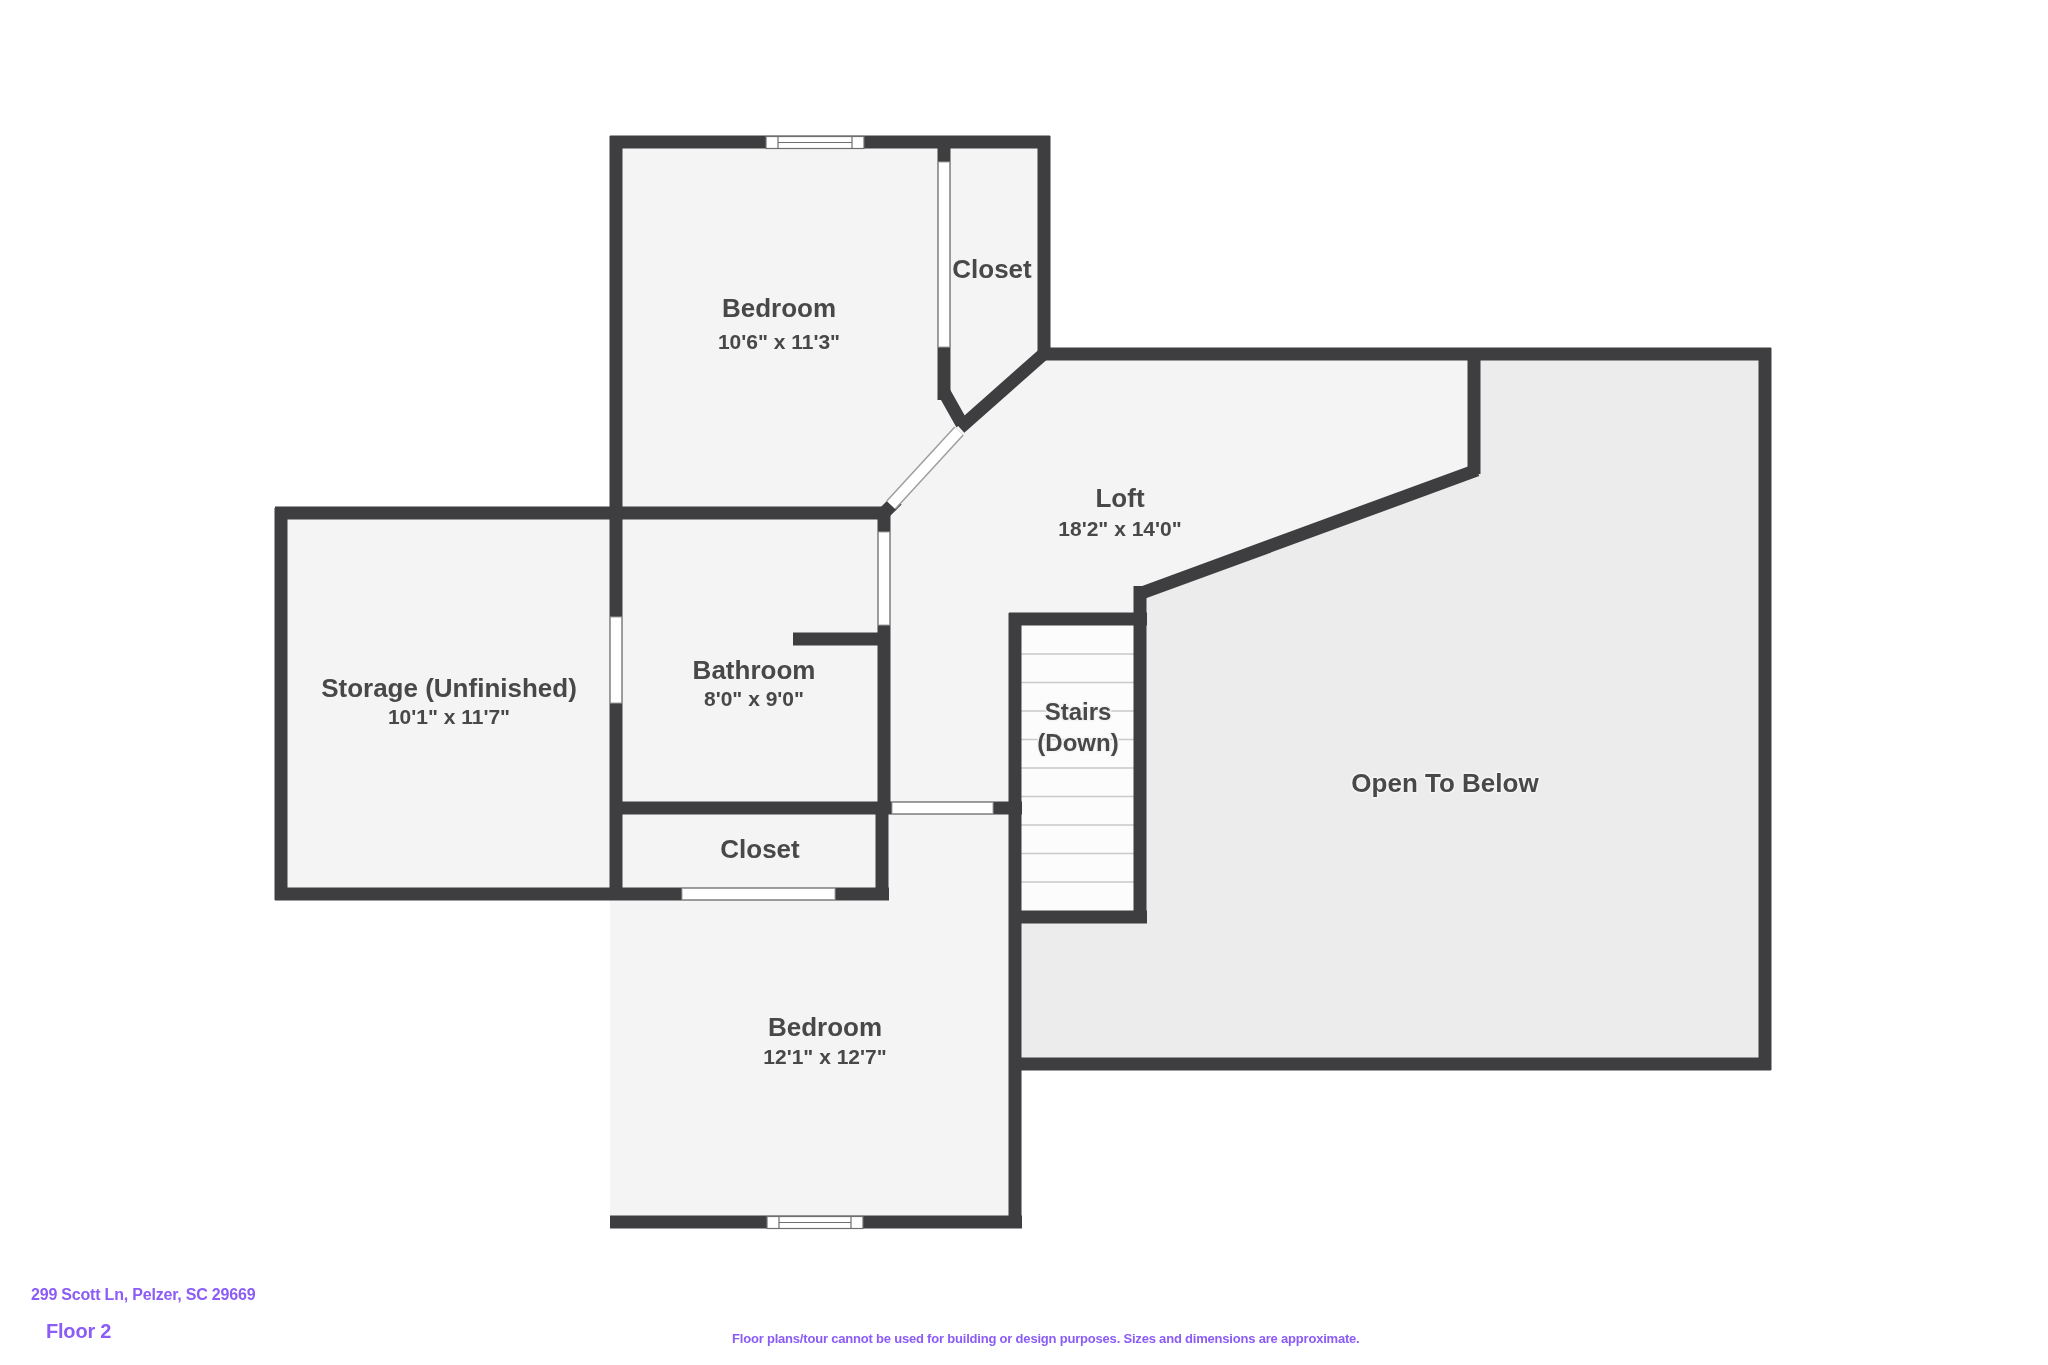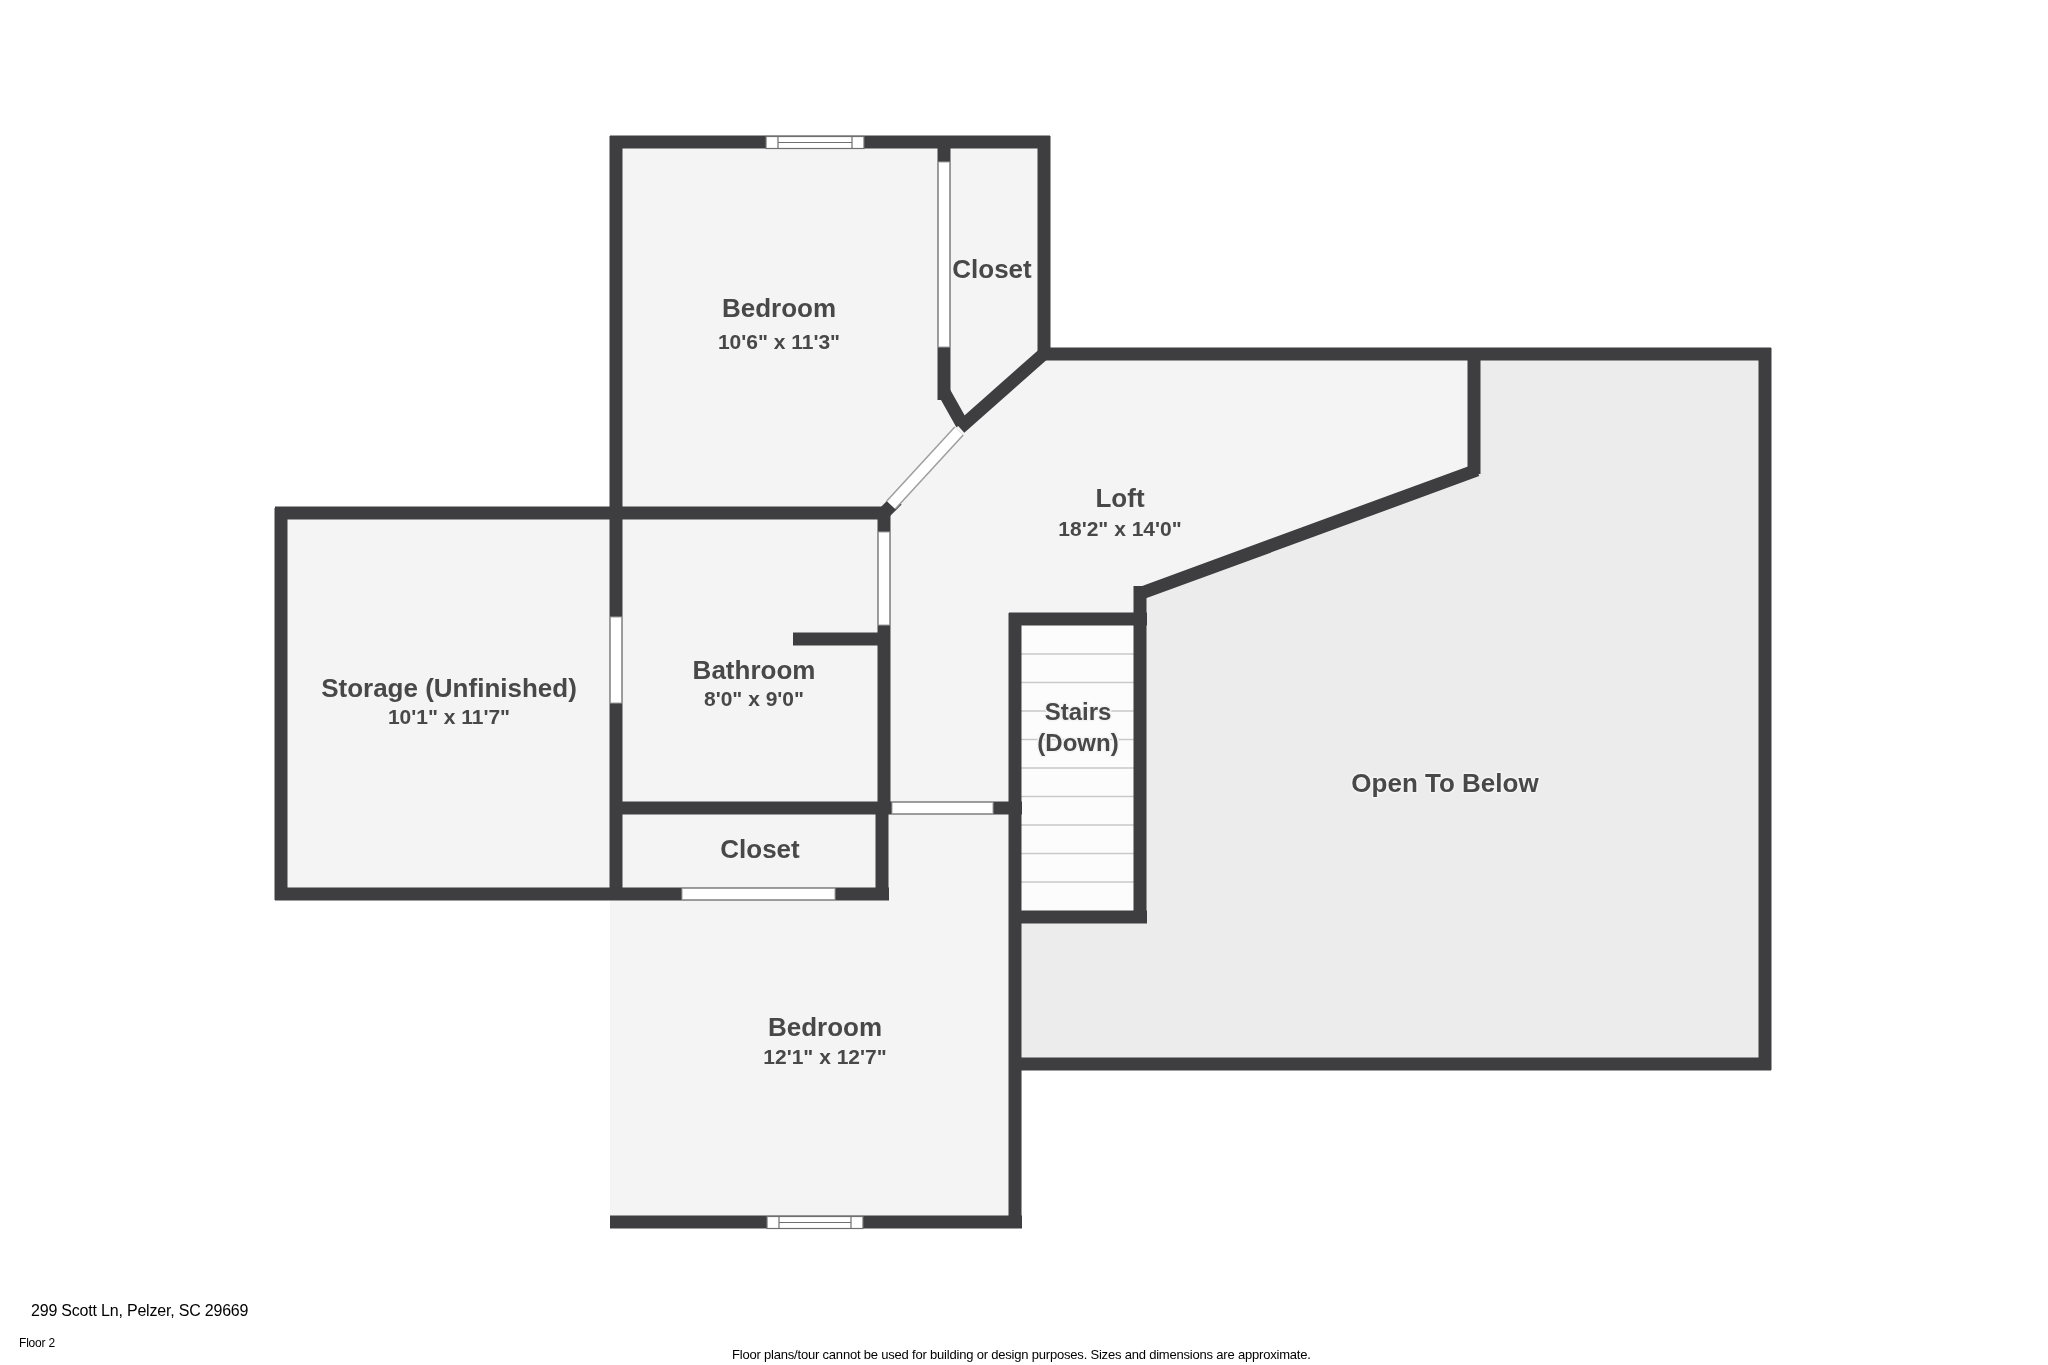--- a/index.html
+++ b/index.html
@@ -1,23 +1,23 @@
 <!DOCTYPE html>
 <html><head>
 <meta charset="utf-8">
 <style>
   html,body{margin:0;padding:0;background:#ffffff;}
   .page{position:relative;width:2048px;height:1365px;background:#ffffff;overflow:hidden;
         font-family:"Liberation Sans","DejaVu Sans",sans-serif;}
   #plan-svg{position:absolute;left:0;top:0;}
   .room-label{font-weight:700;fill:#484848;text-anchor:middle;
               paint-order:stroke;stroke:#f4f4f4;stroke-width:3px;stroke-linejoin:round;}
-  .footer-text{position:absolute;color:#000000;font-weight:400;white-space:nowrap;letter-spacing:-0.2px;margin-top:16px;}
+  .footer-text{position:absolute;color:#8b5cf6;font-weight:700;white-space:nowrap;letter-spacing:-0.2px;}
   #address{left:31px;top:1286px;font-size:16px;}
-  #floor-label{left:19px;top:1320px;font-size:12px;}
+  #floor-label{left:46px;top:1320px;font-size:20px;}
   #disclaimer{left:700px;top:1331px;font-size:13px;padding-left:32px;}
 </style>
 </head>
 <body>
 
 <div class="page">
   <svg id="plan-svg" width="2048" height="1365" viewBox="0 0 2048 1365" xmlns="http://www.w3.org/2000/svg">
     <g id="layer-fills">
         <polygon points="610,136 1050,136 1050,348 1771,348 1771,1070 1022,1070 1022,1228 610,1228 610,900 275,900 275,508 610,508" fill="#f4f4f4"></polygon>
         <polygon points="1475,355 1765,355 1765,1064 1016,1064 1016,920 1141,920 1141,593 1475,473" fill="#ececec"></polygon>

